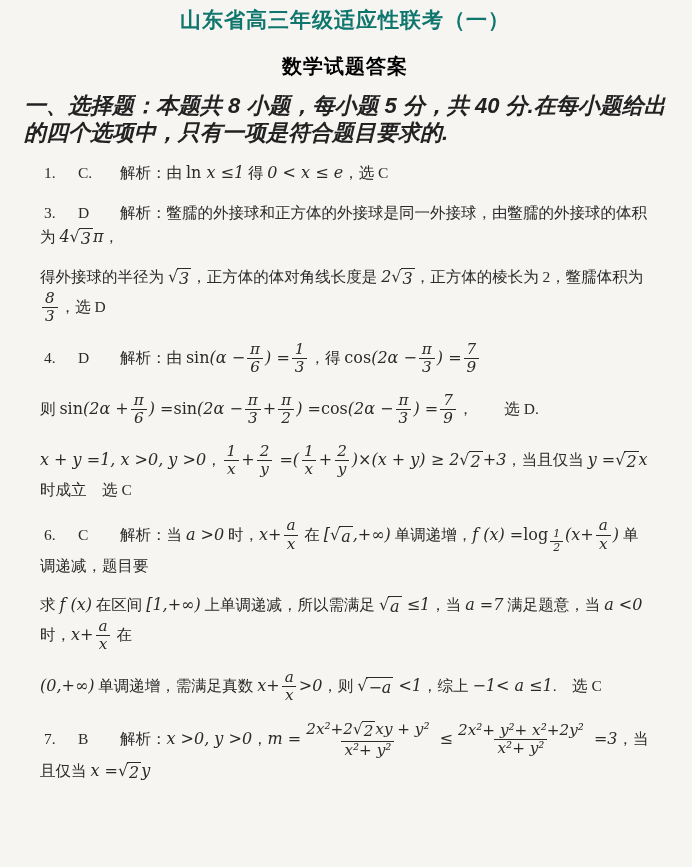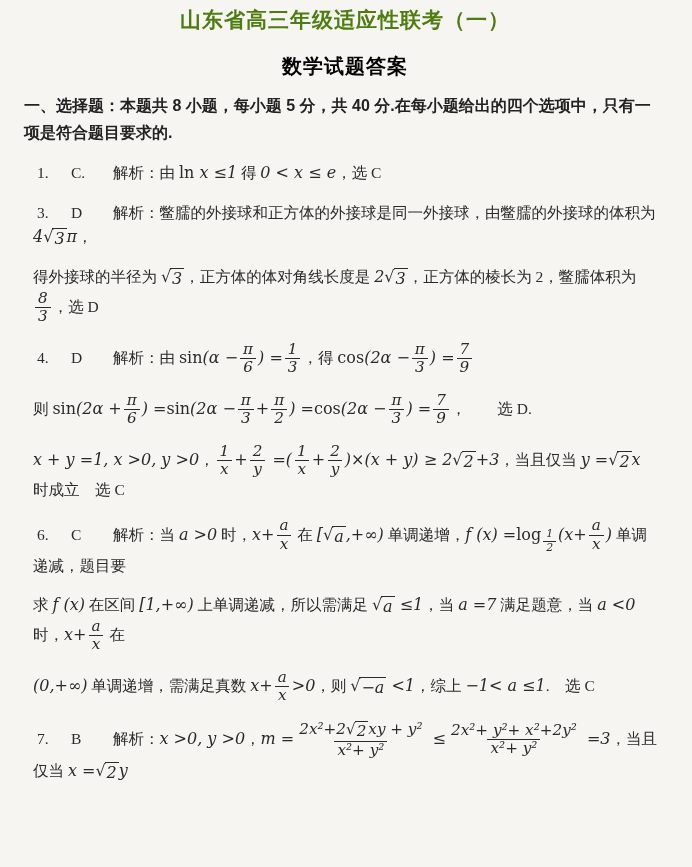--- a/index.html
+++ b/index.html
@@ -6,34 +6,34 @@
   body{
     width:692px;height:867px;overflow:hidden;
     background:#f6f5f2;color:#2a2a2a;
     font-family:"Liberation Serif","DejaVu Serif",serif;
     -webkit-font-smoothing:antialiased;
   }
   .page{padding:4px 26px 0 24px;}
   .doc-title{
     font-family:"Liberation Sans","DejaVu Sans",sans-serif;
     font-weight:700;font-size:21px;line-height:1.3;
-    text-align:center;margin:2px 0 0;color:#4d7c0f;letter-spacing:1px;
+    text-align:center;margin:2px 0 0;color:#0f766e;letter-spacing:1px;
   }
   .doc-subtitle{
     font-family:"Liberation Sans","DejaVu Sans",sans-serif;
     font-weight:700;font-size:20px;line-height:1.3;
     text-align:center;margin:20px 0 0;color:#000000;letter-spacing:1px;
   }
   .section-heading{
     font-family:"Liberation Sans","DejaVu Sans",sans-serif;
-    font-weight:700;font-size:16px;line-height:27px;
-    margin:13px 0 2px;color:#222;
+    font-weight:700;font-size:22px;line-height:27px;
+    margin:13px 0 2px;color:#222;font-style:italic;
   }
   .answers{font-size:15.5px;}
-  .ans-line{margin:15px 9px;line-height:1.55;}
+  .ans-line{margin:15px 16px;line-height:1.55;}
   .no{display:inline-block;min-width:34px;padding-left:4px;}
   .choice{display:inline-block;min-width:42px;}
   
   .math{font-family:"DejaVu Serif","Liberation Serif",serif;font-style:italic;font-size:16px;}
   .rm{font-style:normal;}
   .frac{
     display:inline-flex;flex-direction:column;align-items:center;
     vertical-align:middle;line-height:1.15;font-size:0.95em;
     margin:0 2px;text-align:center;
   }

